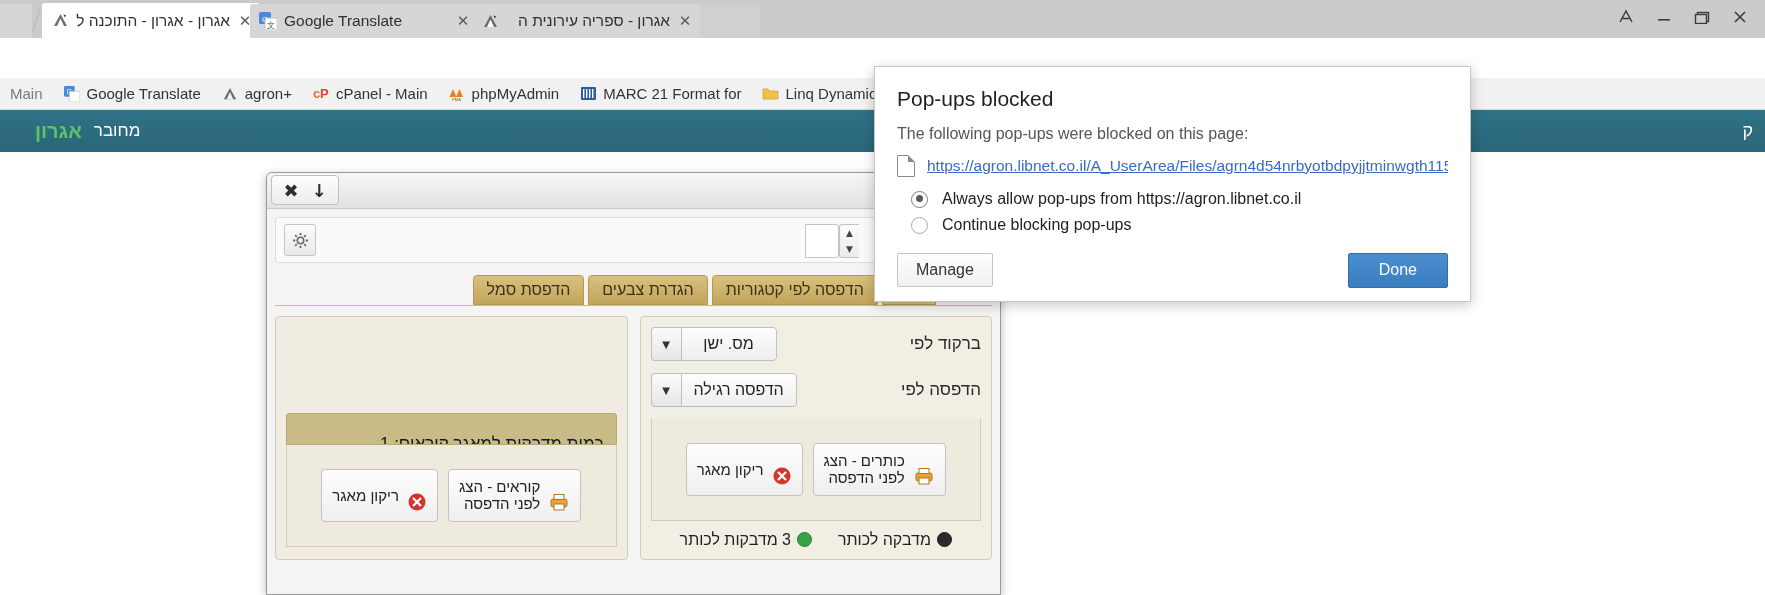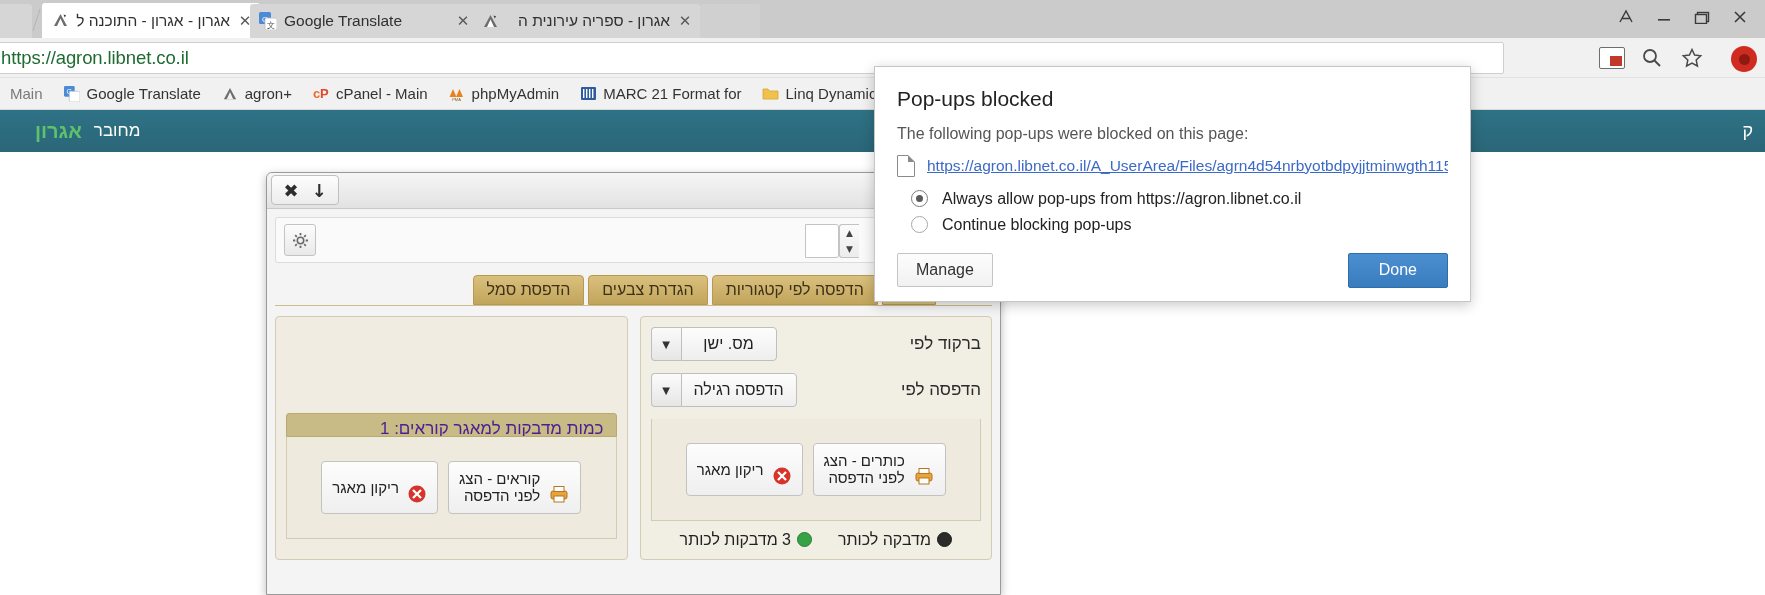--- a/index.html
+++ b/index.html
@@ -295,22 +295,22 @@
     border-top-left-radius: 4px; border-bottom-left-radius: 4px;
     display: flex; align-items: center; justify-content: center;
     font-size: 10px; color: #333;
   }
 
   .section-head {
     background: #c8bb86;
     border: 1px solid #b8aa73;
     border-radius: 3px 3px 0 0;
     height: 24px; line-height: 30px;
-    font-size: 17px; color: #4c1d95;
-    padding: 0 12px;
+    font-size: 17px; color: #0f172a;
+    padding: 15px 12px;
     direction: rtl; text-align: right;
     white-space: nowrap; overflow: hidden;
   }
   .section-body {
     background: #efeade;
     border: 1px solid #d3cbb4; border-top: none;
     padding: 24px 10px;
     display: flex; flex-direction: row; gap: 10px;
     direction: rtl; justify-content: center;
   }
@@ -366,21 +366,21 @@
     content: ""; position: absolute; right: -1px; top: -1px;
     border-width: 0 7px 7px 0; border-style: solid;
     border-color: #ffffff #ffffff #8a8a8a #8a8a8a;
   }
   .pb-link {
     font-size: 15.5px; color: #3b69c6;
     text-decoration: underline;
     white-space: nowrap; overflow: hidden; text-overflow: clip;
   }
   .pb-radio-row {
-    display: flex; align-items: flex-start; gap: 14px;
+    display: flex; align-items: center; gap: 14px;
     padding: 13px 22px 0 22px;
   }
   .pb-radio-row.second { padding-top: 8px; }
   .pbradio {
     width: 17px; height: 17px; border-radius: 50%;
     border: 1.5px solid #a8a8a8; background: #fff;
     flex: 0 0 17px; position: relative;
     margin-left: 14px;
   }
   .pbradio.checked { border-color: #7b7b7b; }
@@ -483,42 +483,20 @@
         </svg>
       </div>
       <div class="winbtn close-x glyph">
         <svg width="18" height="14" viewBox="0 0 18 14" aria-hidden="true">
           <path d="M4 2 L14 12 M14 2 L4 12" stroke="#3a3a3a" stroke-width="1.6"></path>
         </svg>
       </div>
     </div>
   </div>
 
-  <div class="toolbar">
-    <div class="omnibox">
-      <span class="url-text">https://agron.libnet.co.il</span>
-    </div>
-    <div class="omni-icons">
-      <span class="omni-icon">
-        <span class="blocked-popup-badge"></span>
-      </span>
-      <span class="omni-icon">
-        <svg width="22" height="22" viewBox="0 0 22 22" aria-hidden="true">
-          <circle cx="9" cy="9" r="6" fill="none" stroke="#4a4a4a" stroke-width="1.8"></circle>
-          <path d="M13.5 13.5 L19 19" stroke="#4a4a4a" stroke-width="2"></path>
-        </svg>
-      </span>
-      <span class="omni-icon">
-        <svg width="22" height="22" viewBox="0 0 22 22" aria-hidden="true">
-          <path d="M11 2.5 l2.6 5.6 6.1 .7 -4.5 4.2 1.2 6.0 -5.4 -3.0 -5.4 3.0 1.2 -6.0 -4.5 -4.2 6.1 -.7 Z" fill="none" stroke="#4a4a4a" stroke-width="1.5"></path>
-        </svg>
-      </span>
-    </div>
-    <div class="profile-dot"></div>
-  </div>
 
   <div class="bookmarks">
     <div class="bm first" style="margin-left:-14px;">
       <span class="bm-ico"></span>
       <span>Main</span>
     </div>
     <div class="bm">
       <span class="bm-ico">
         <svg width="16" height="16" viewBox="0 0 18 18" aria-hidden="true">
           <rect x="0" y="0" width="12" height="12" rx="1.5" fill="#4a8bd8"></rect>

